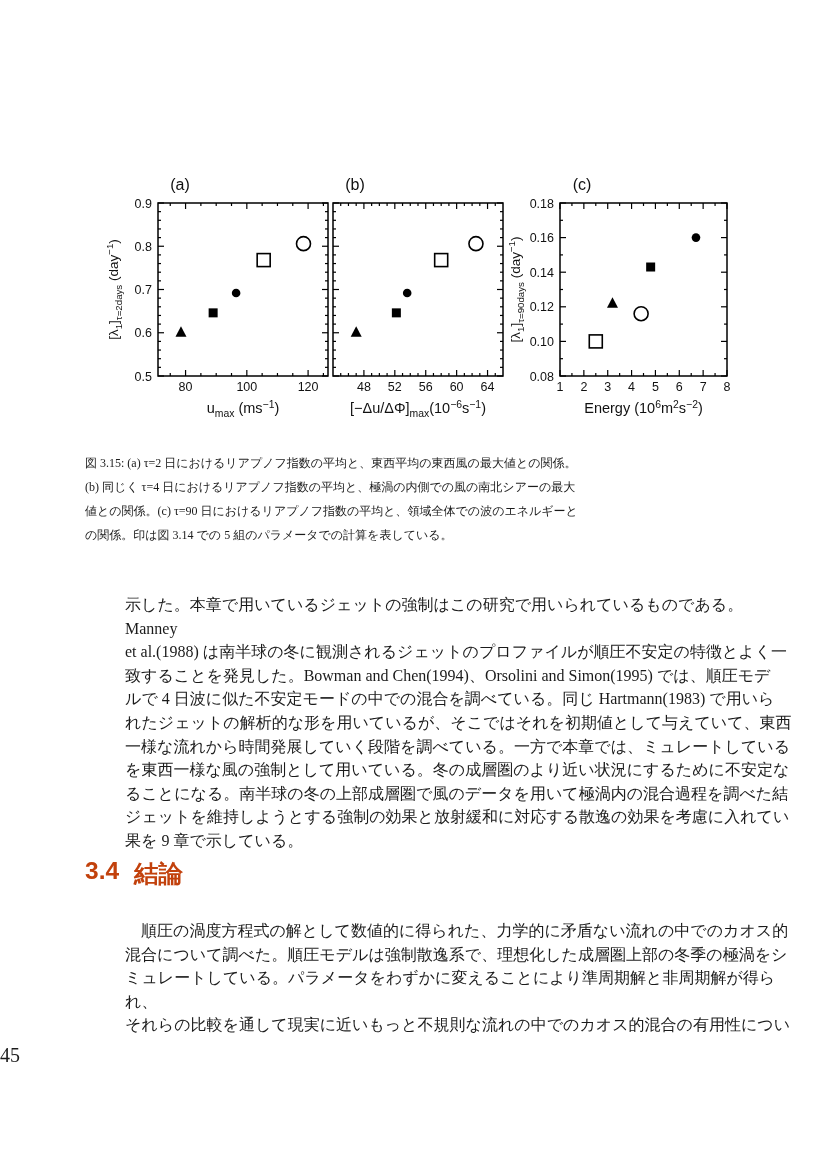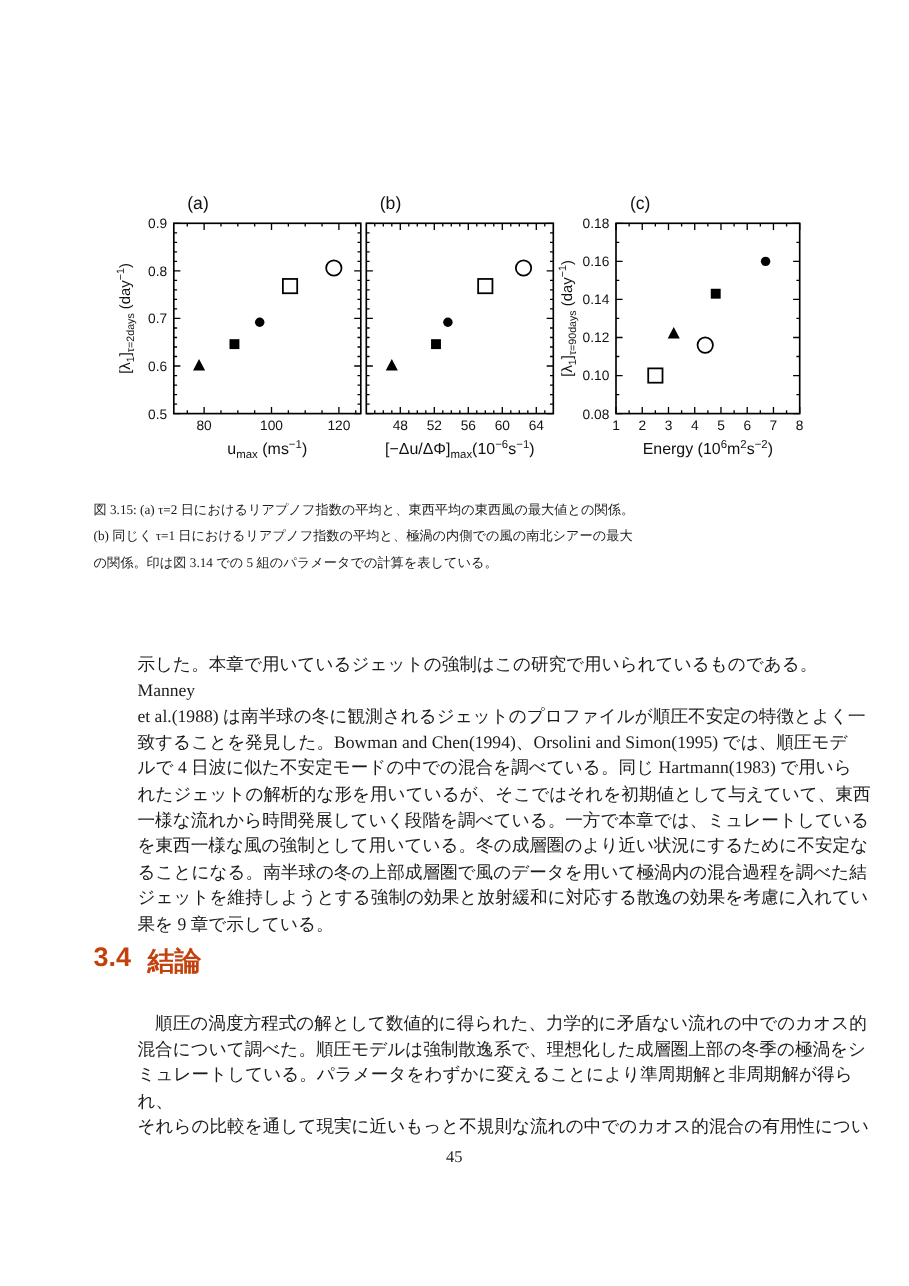--- a/index.html
+++ b/index.html
@@ -43,22 +43,21 @@
     font-size: 24.5px;
     font-weight: 700;
     color: #c2410c;
     display: flex;
     gap: 15px;
   }
   .page-number {
     position: absolute;
     left: 0; top: 1044px;
     width: 826px;
-    text-align: center;
-    font-size: 15px;
+    font-size: 20px;
   }
 </style>
 </head>
 <body>
 
 <div class="page">
 
   <svg id="charts" width="700" height="270" viewBox="0 0 700 270">
       <g>
         <rect x="73" y="48" width="170" height="173" fill="none" stroke="#000000" stroke-width="1.5"></rect>
@@ -316,21 +315,22 @@
         <rect x="504.2857142857143" y="179.89999999999998" width="13" height="13" fill="none" stroke="#000000" stroke-width="1.6"></rect>
         <polygon points="527.4857142857143,142.34 521.9857142857143,152.84 532.9857142857143,152.84" fill="#000000"></polygon>
         <circle cx="556.1142857142858" cy="158.71999999999997" r="7" fill="none" stroke="#000000" stroke-width="1.6"></circle>
         <rect x="561.1571428571428" y="107.51000000000002" width="9" height="9" fill="#000000"></rect>
         <circle cx="610.9857142857143" cy="82.6" r="4.3" fill="#000000"></circle>
       </g>
     </svg>
 
   <div class="caption">
       <div class="line">図 3.15: (a) τ=2 日におけるリアプノフ指数の平均と、東西平均の東西風の最大値との関係。</div>
-      <div class="line">(b) 同じく τ=1 日におけるリアプノフ指数の平均と、極渦の内側での風の南北シアーの最大</div>
+      <div class="line">(b) 同じく τ=4 日におけるリアプノフ指数の平均と、極渦の内側での風の南北シアーの最大</div>
+      <div class="line">値との関係。(c) τ=90 日におけるリアプノフ指数の平均と、領域全体での波のエネルギーと</div>
       <div class="line">の関係。印は図 3.14 での 5 組のパラメータでの計算を表している。</div>
     </div>
 
   <div class="para p1">
       <div class="line">示した。本章で用いているジェットの強制はこの研究で用いられているものである。Manney</div>
       <div class="line">et al.(1988) は南半球の冬に観測されるジェットのプロファイルが順圧不安定の特徴とよく一</div>
       <div class="line">致することを発見した。Bowman and Chen(1994)、Orsolini and Simon(1995) では、順圧モデ</div>
       <div class="line">ルで 4 日波に似た不安定モードの中での混合を調べている。同じ Hartmann(1983) で用いら</div>
       <div class="line">れたジェットの解析的な形を用いているが、そこではそれを初期値として与えていて、東西</div>
       <div class="line">一様な流れから時間発展していく段階を調べている。一方で本章では、ミュレートしている</div>

